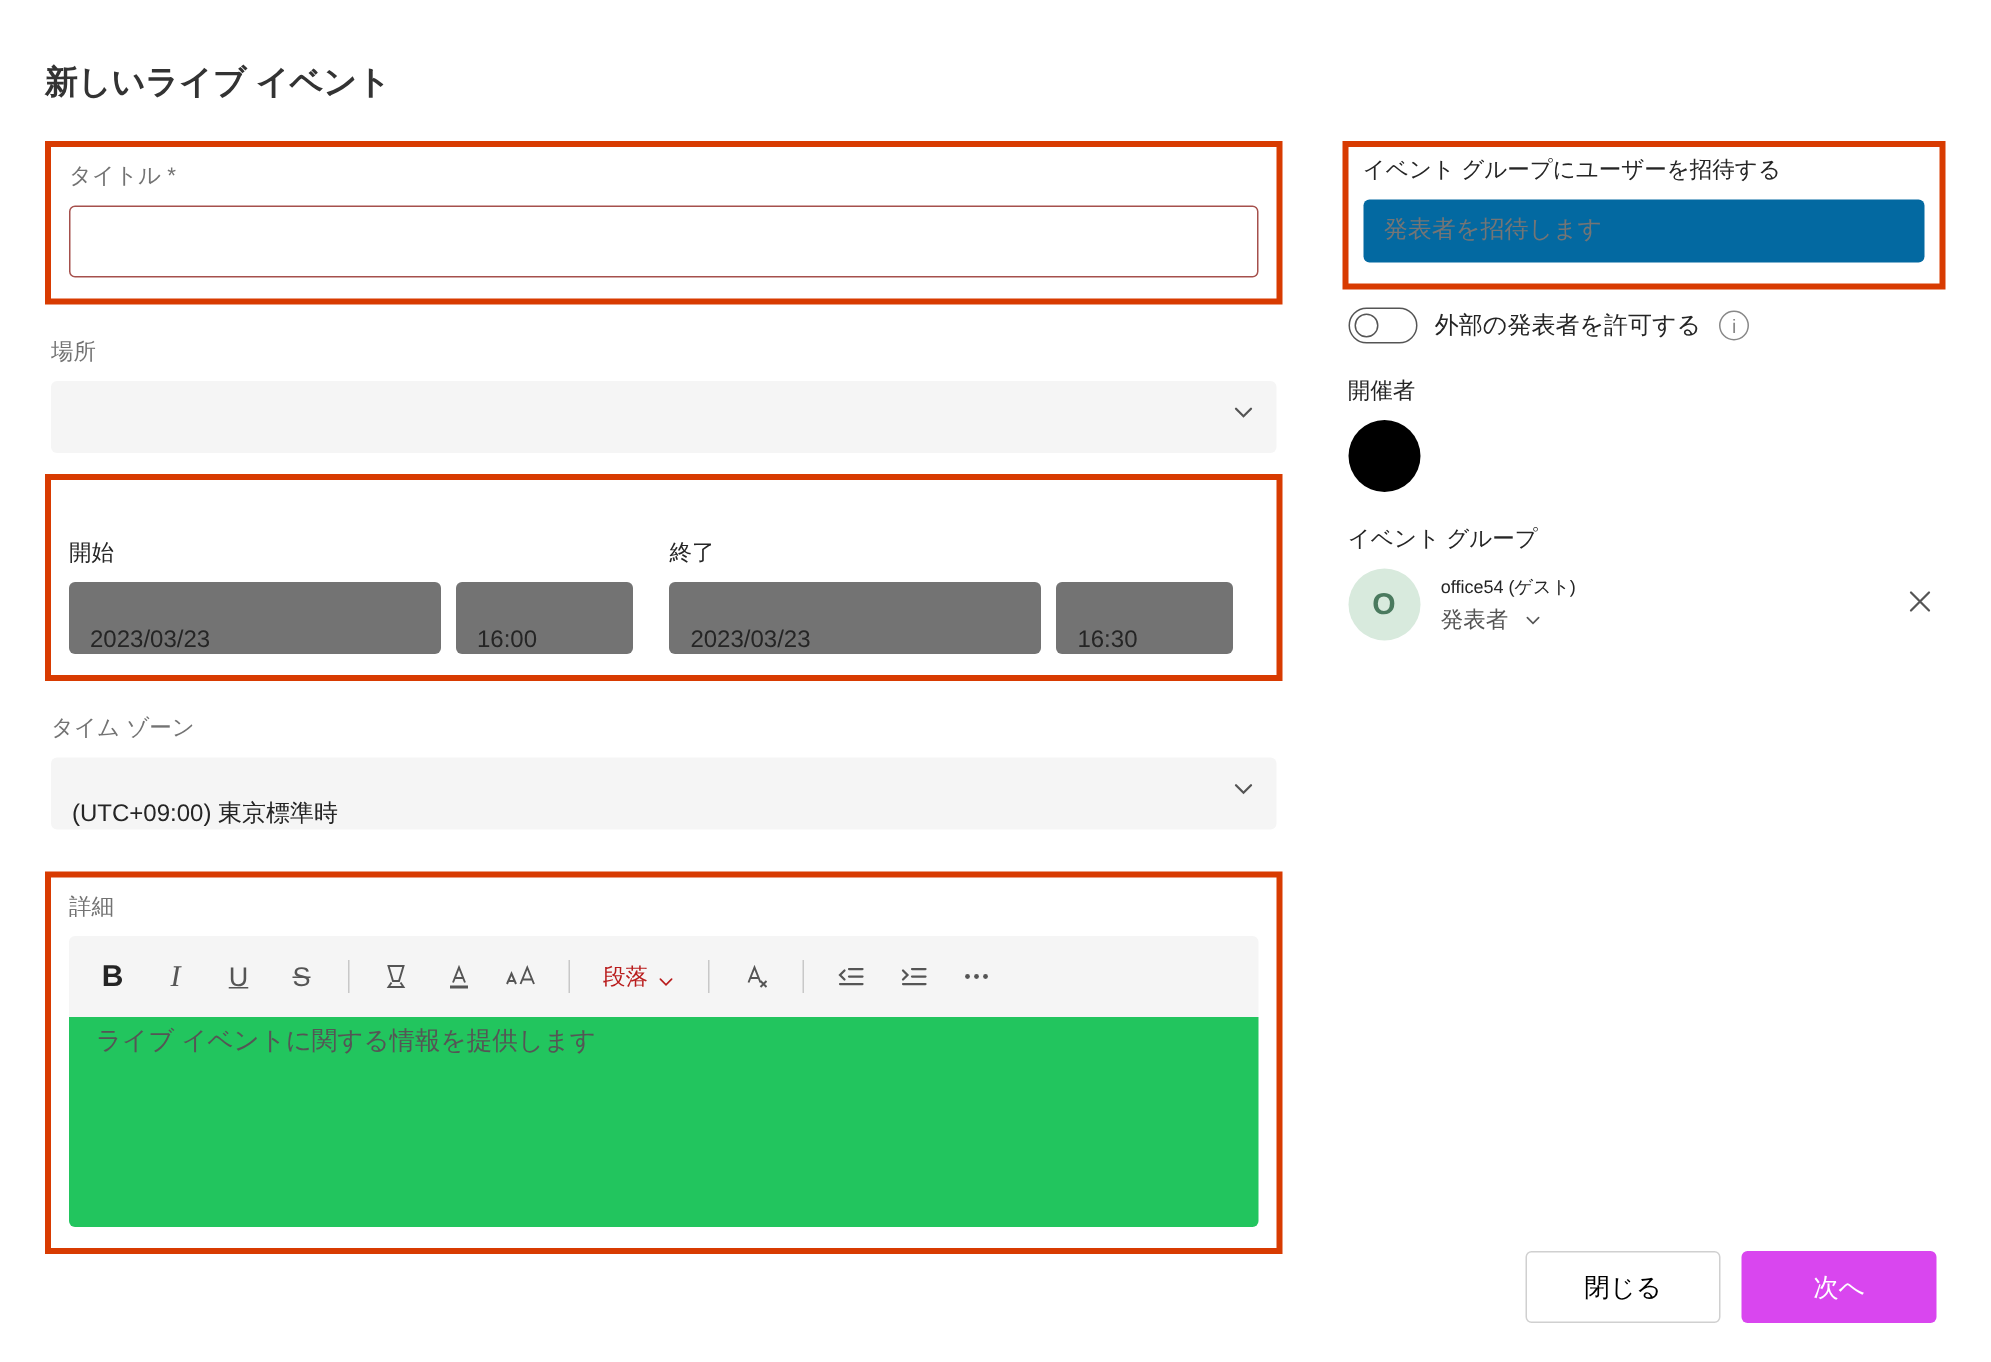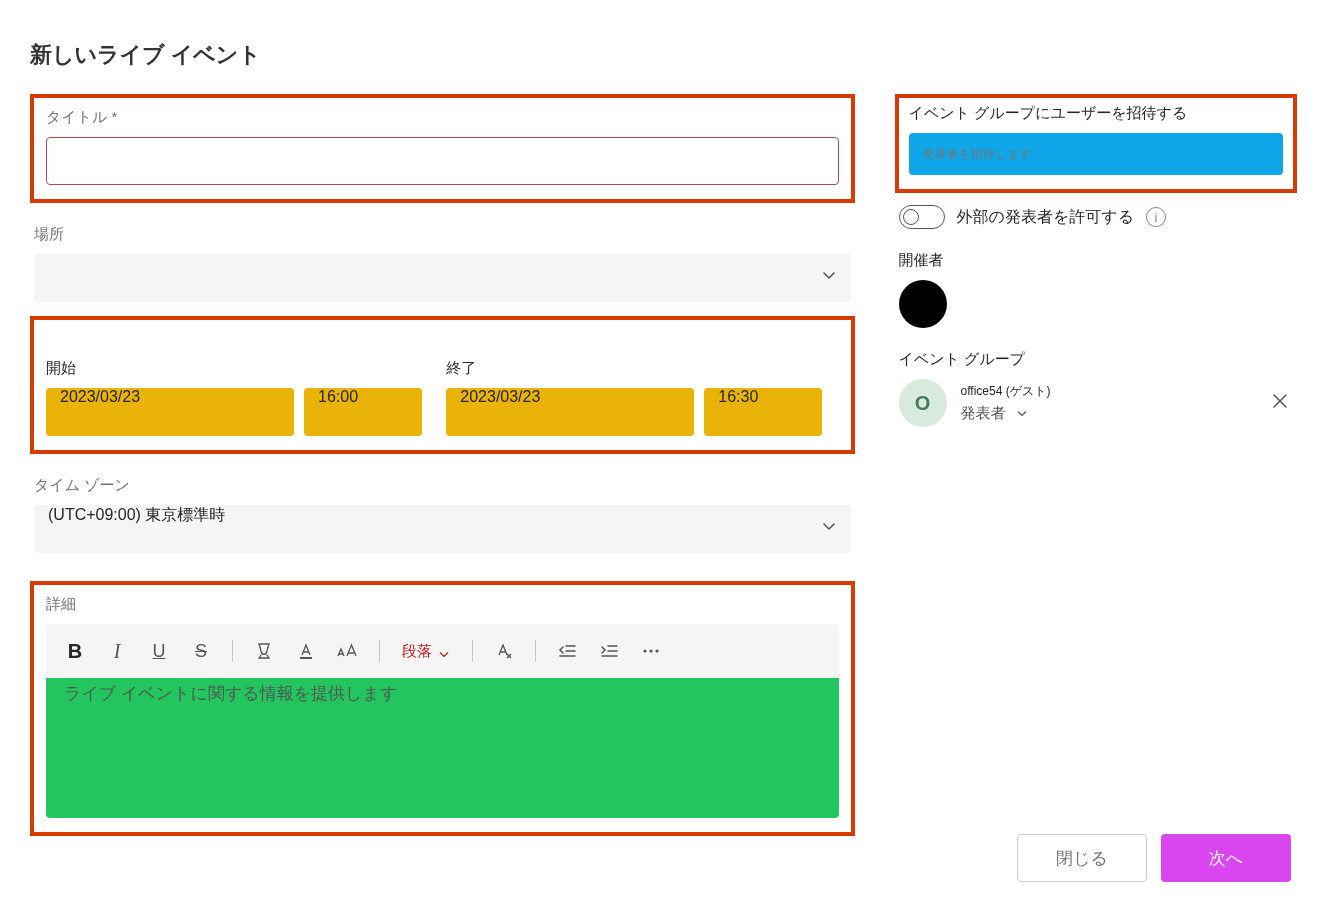--- a/index.html
+++ b/index.html
@@ -68,21 +68,21 @@
       height: 48px;
       border: none;
       border-radius: 4px;
       background: #f5f5f5;
       padding: 0 40px 0 14px;
       font-size: 16px;
       color: #252525;
       cursor: pointer;
       text-align: left;
       display: flex;
-      align-items: flex-start;
+      align-items: flex-end;
     }
     .chev {
       position: absolute;
       right: 14px;
       top: 50%;
       transform: translateY(-50%);
       pointer-events: none;
       color: #555;
     }
     .datetime-row {
@@ -99,26 +99,26 @@
       margin-top: 29px;
     }
     .dt-inputs {
       display: flex;
       gap: 10px;
     }
     .dt-date, .dt-time {
       height: 48px;
       border: none;
       border-radius: 4px;
-      background: #eab308;
+      background: #737373;
       font-size: 16px;
       color: #252525;
       padding: 0 14px;
       display: flex;
-      align-items: flex-start;
+      align-items: flex-end;
       cursor: pointer;
     }
     .dt-date { width: 248px; }
     .dt-time { width: 118px; }
 
     .details-toolbar {
       background: #f5f5f5;
       border-radius: 4px 4px 0 0;
       padding: 12px 14px;
       display: flex;
@@ -167,23 +167,23 @@
     .invite-label {
       font-size: 15px;
       color: #252525;
       margin-bottom: 10px;
     }
     .invite-input {
       width: 100%;
       height: 42px;
       border: none;
       border-radius: 4px;
-      background: #0ea5e9;
+      background: #0369a1;
       padding: 0 14px;
-      font-size: 12px;
+      font-size: 16px;
     }
     .toggle-row {
       display: flex;
       align-items: center;
       gap: 12px;
       margin-top: 4px;
       padding-left: 4px;
     }
     .toggle {
       width: 46px;
@@ -278,21 +278,21 @@
       font-size: 17px;
       display: inline-flex;
       align-items: center;
       justify-content: center;
       cursor: pointer;
       border: none;
     }
     .btn-secondary {
       background: #fff;
       border: 1px solid #d0d0d0;
-      color: #737373;
+      color: #000000;
     }
     .btn-primary {
       background: #d946ef;
       color: #fff;
     }
   </style>
 </head>
 <body>
 
 <h1 class="page-title">新しいライブ イベント</h1>

